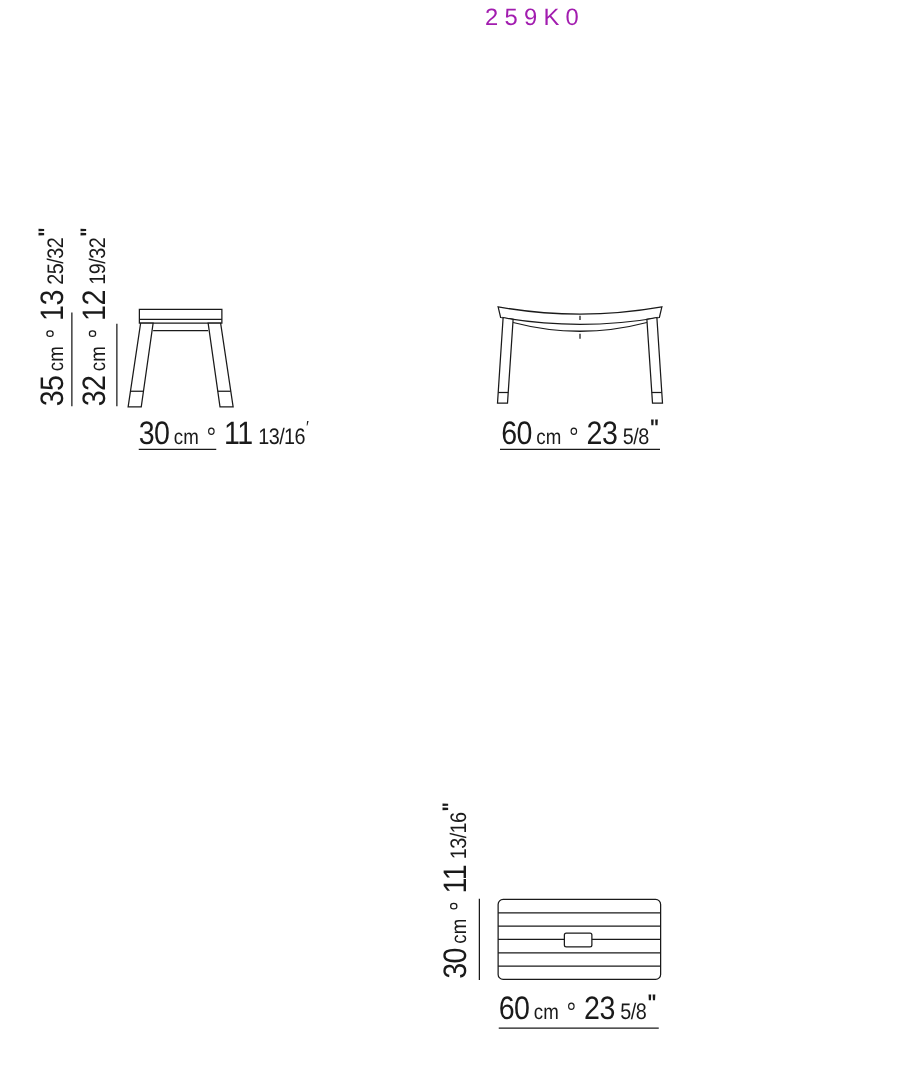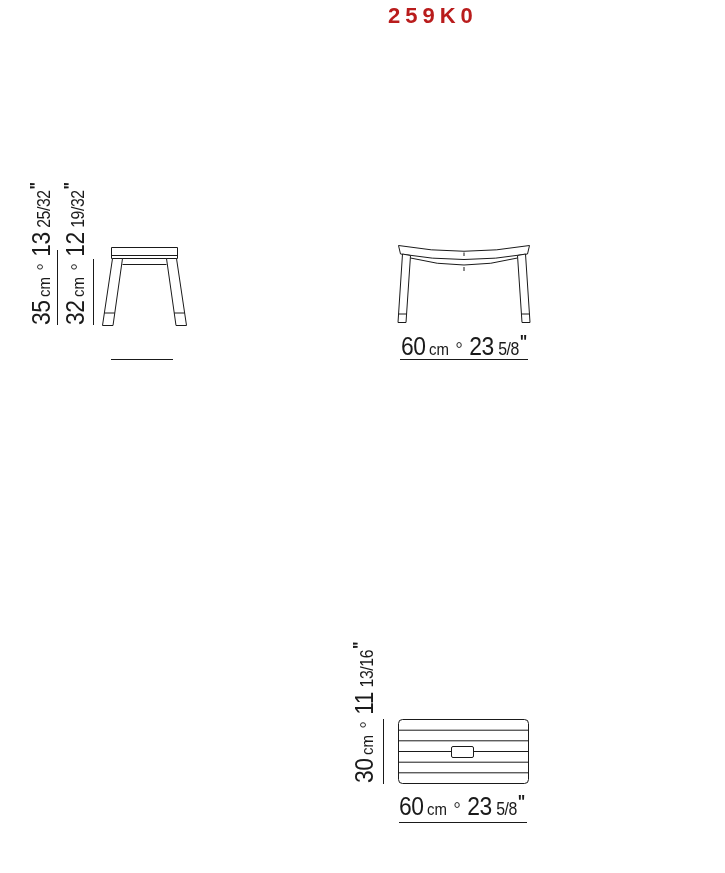--- a/index.html
+++ b/index.html
@@ -1,22 +1,22 @@
 <!DOCTYPE html>
 <html><head>
 <meta charset="utf-8">
 <style>
   html,body{margin:0;padding:0;background:#fff;}
   .canvas{
     position:relative;width:725px;height:873px;background:#ffffff;overflow:hidden;
     font-family:"Liberation Sans","DejaVu Sans",sans-serif;color:#1a1a1a;
   }
   .title{
-    position:absolute;left:388px;top:5px;font-size:22px;font-weight:bold;
-    letter-spacing:5px;color:#b91c1c;line-height:1;white-space:nowrap;
+    position:absolute;left:388px;top:5px;font-size:19px;font-weight:normal;
+    letter-spacing:5px;color:#a21caf;line-height:1;white-space:nowrap;
   }
   
   .dim{position:absolute;height:30px;line-height:30px;white-space:nowrap;}
   .dim-inner{display:inline-block;transform:scaleX(0.88);transform-origin:0 100%;white-space:nowrap;}
   .rot{transform-origin:0 100%;transform:rotate(-90deg);}
   .num{font-size:26px;letter-spacing:-0.5px;}
   .num.in{margin-left:2px;}
   .unit{font-size:17px;margin-left:4px;}
   .frac{font-size:18px;margin-left:5px;letter-spacing:-0.5px;}
   .mark{font-size:18px;font-weight:bold;position:relative;top:-7px;margin-left:1px;}
@@ -57,20 +57,25 @@
   </div>
 
   <div class="dline v" style="left:93px;top:259px;height:66px"></div>
   <div class="dim rot" style="left:90px;top:295px">
     <span class="dim-inner">
       <span class="num">32</span><span class="unit">cm</span><span class="ring"></span><span class="num in">12</span><span class="frac">19/32</span><span class="mark">"</span>
     </span>
   </div>
 
   <div class="dline h" style="left:111px;top:359px;width:62px"></div>
+  <div class="dim" style="left:111px;top:331px">
+    <span class="dim-inner">
+      <span class="num">30</span><span class="unit">cm</span><span class="ring"></span><span class="num in">11</span><span class="frac">13/16</span><span class="mark thin">′</span>
+    </span>
+  </div>
 
   <svg style="left:390px;top:238px" width="148" height="90" viewBox="390 238 148 90" fill="none" stroke="#1a1a1a" stroke-width="1">
     <path fill="#fff" d="M398.5 245.5 Q464 257 529.5 245.5 L527.5 254 Q464 265 400.5 254 Z"></path>
     <path d="M464 252.5 V256"></path>
     <path d="M410.5 258 Q464 272 517.5 258"></path>
     <path d="M464 267 V271"></path>
     <polygon fill="#fff" points="402.5,254 410.5,255.5 406,322.5 398,322.5"></polygon>
     <path d="M398.6 314 L406.6 314"></path>
     <polygon fill="#fff" points="525.5,254 517.5,255.5 522,322.5 530,322.5"></polygon>
     <path d="M521.4 314 L529.4 314"></path>

